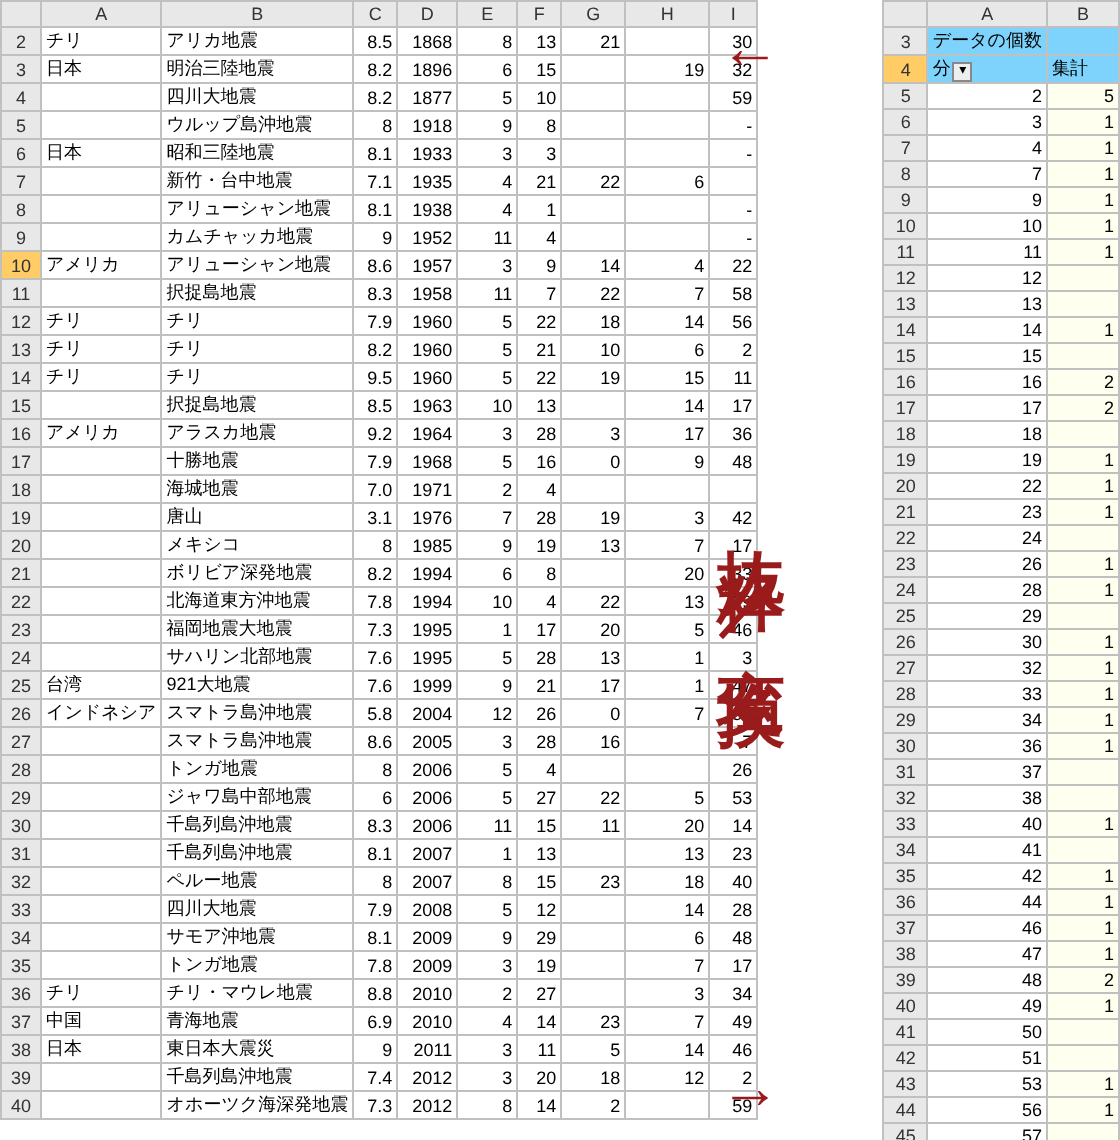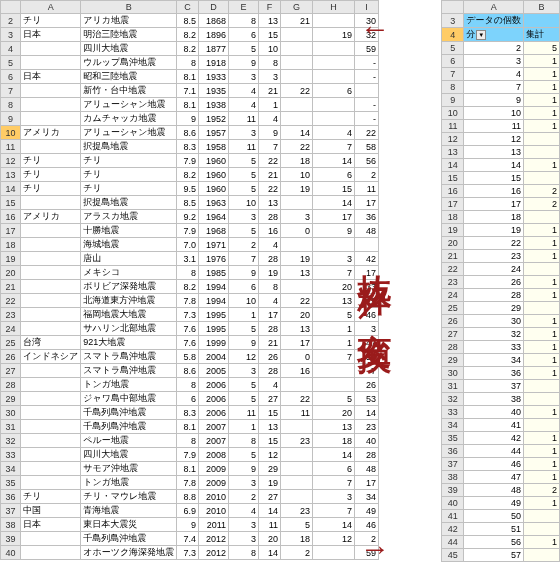--- a/index.html
+++ b/index.html
@@ -727,20 +727,25 @@
         <th class="rowhead">41</th>
         <td>50</td>
         <td></td>
       </tr>
       <tr>
         <th class="rowhead">42</th>
         <td>51</td>
         <td></td>
       </tr>
       <tr>
+        <th class="rowhead">43</th>
+        <td>53</td>
+        <td>1</td>
+      </tr>
+      <tr>
         <th class="rowhead">44</th>
         <td>56</td>
         <td>1</td>
       </tr>
       <tr>
         <th class="rowhead">45</th>
         <td>57</td>
         <td></td>
       </tr>
     </tbody>

